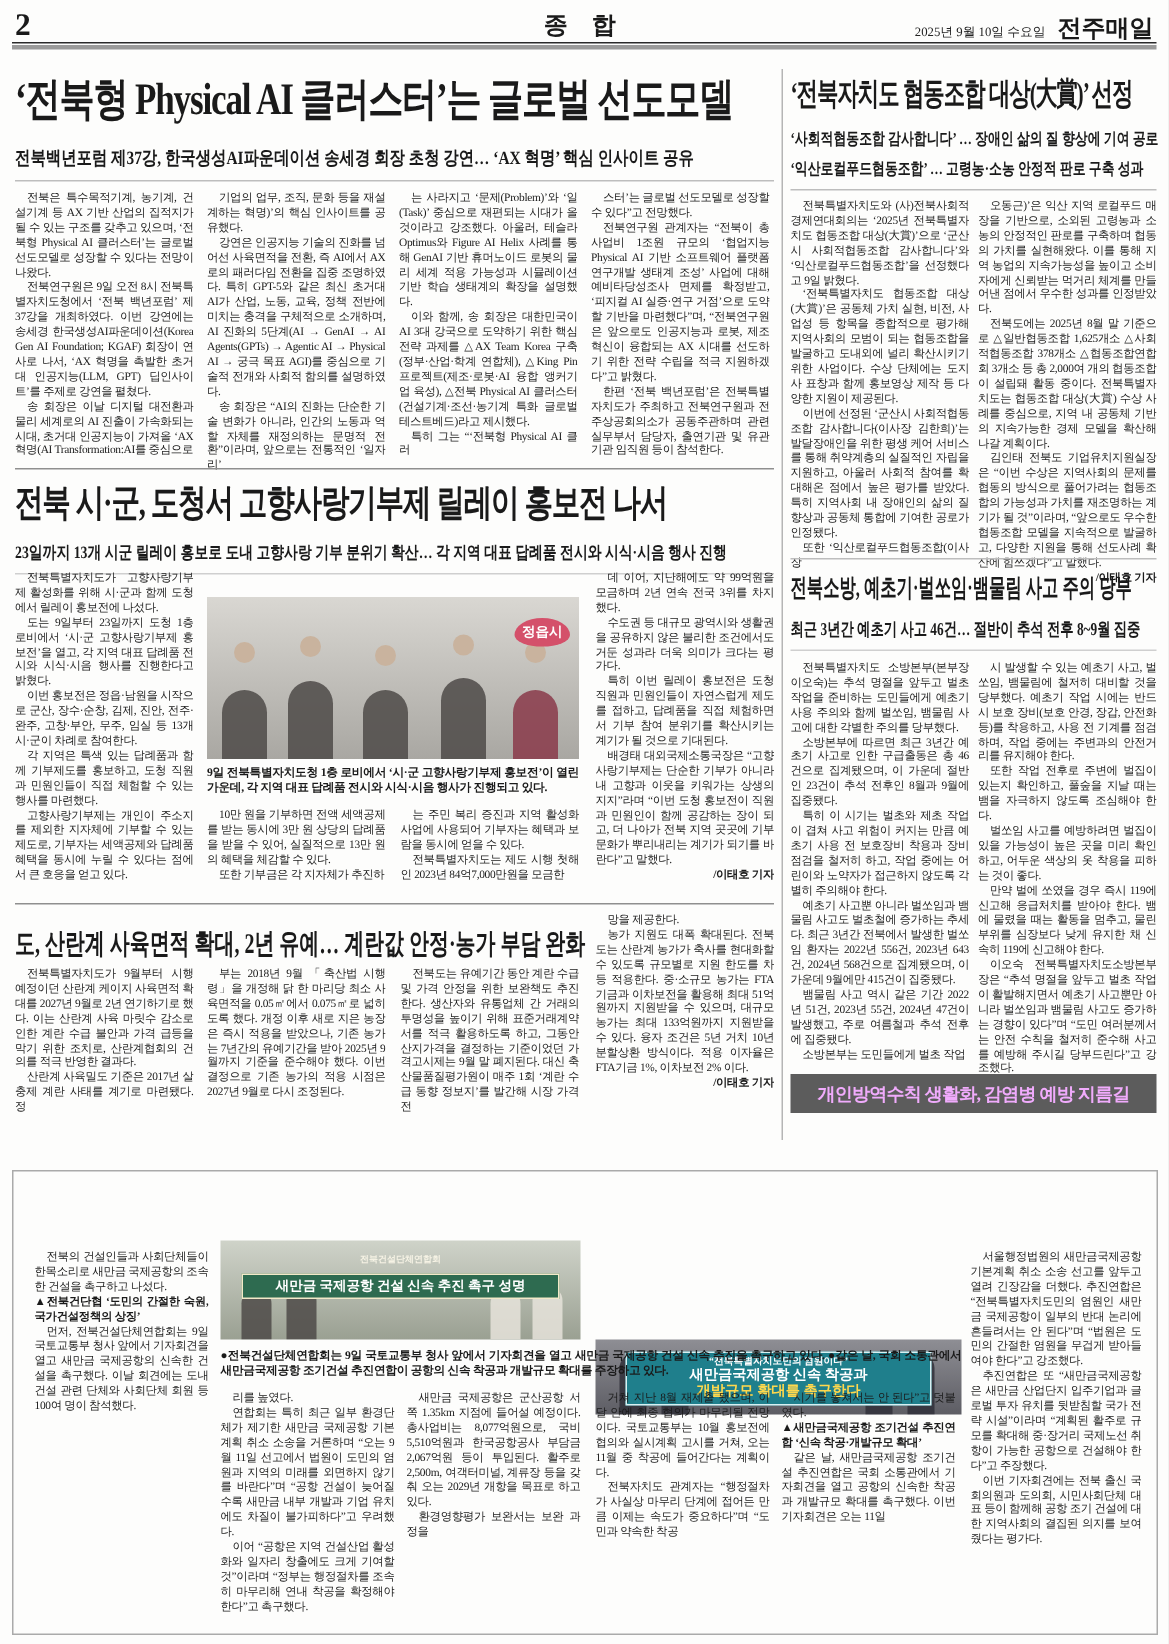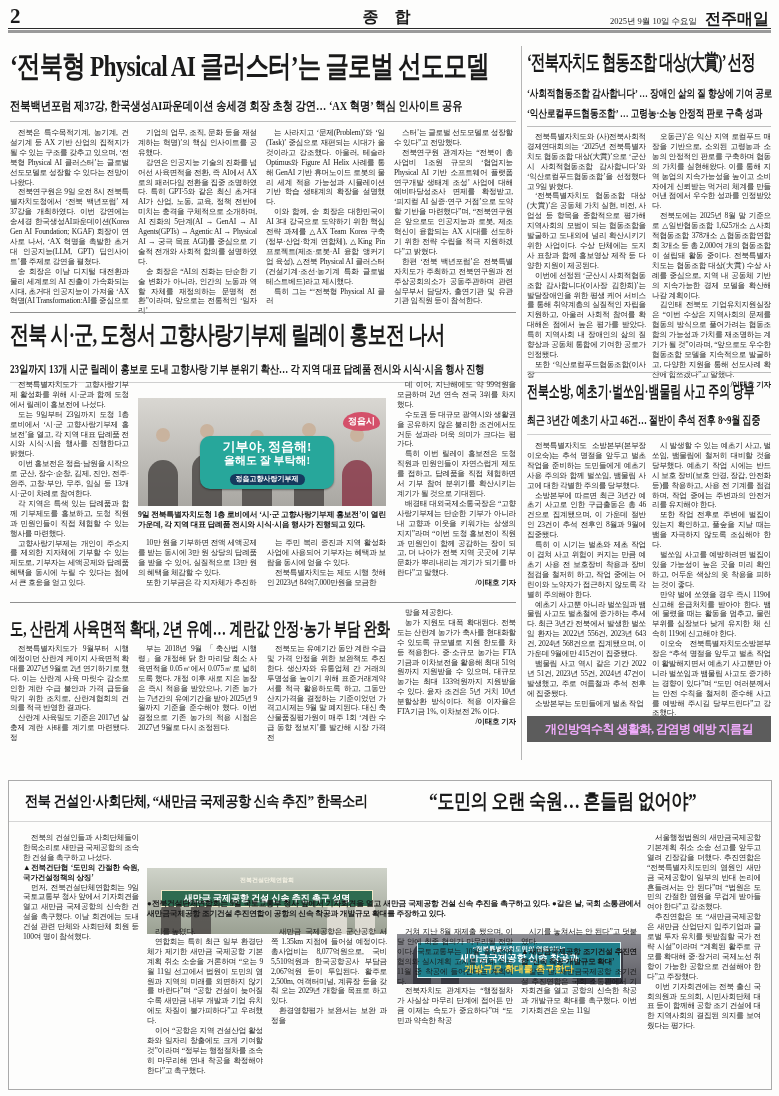--- a/index.html
+++ b/index.html
@@ -147,25 +147,20 @@
     <div class="head" style="left:18px;top:30px;"></div>
       <div class="person" style="left:10px;"></div>
     <div class="head" style="left:62px;top:26px;"></div>
       <div class="person" style="left:54px;height:52px;"></div>
     <div class="head" style="left:112px;top:32px;"></div>
       <div class="person" style="left:104px;"></div>
     <div class="head" style="left:164px;top:25px;"></div>
       <div class="person" style="left:156px;height:54px;"></div>
     <div class="head" style="left:212px;top:30px;"></div>
       <div class="person" style="left:204px;background:#8a3a4a;"></div>
-    <div class="bubble" style="left:62px;top:38px;width:118px;">
-      <div class="l1">기부야, 정읍해!</div>
-      <div class="l2">올해도 잘 부탁해!</div>
-      <div class="l3">정읍고향사랑기부제</div>
-    </div>
     <div class="tag-red" style="right:6px;top:14px;">정읍시</div>
   </div>
   <div class="abs caption" style="left:138px;top:510px;width:248px;">9일 전북특별자치도청 1층 로비에서 ‘시·군 고향사랑기부제 홍보전’이 열린 가운데, 각 지역 대표 답례품 전시와 시식·시음 행사가 진행되고 있다.</div>
 
   <div class="abs col" style="left:138px;top:538px;height:60px;">
       <p>10만 원을 기부하면 전액 세액공제를 받는 동시에 3만 원 상당의 답례품을 받을 수 있어, 실질적으로 13만 원의 혜택을 체감할 수 있다.</p>
       <p>또한 기부금은 각 지자체가 추진하</p>
     </div>
   <div class="abs col" style="left:267px;top:538px;height:60px;">
       <p>는 주민 복리 증진과 지역 활성화 사업에 사용되어 기부자는 혜택과 보람을 동시에 얻을 수 있다.</p>
@@ -222,24 +217,20 @@
   <div class="abs col" style="left:267px;top:644px;height:126px;">
       <p>전북도는 유예기간 동안 계란 수급 및 가격 안정을 위한 보완책도 추진한다. 생산자와 유통업체 간 거래의 투명성을 높이기 위해 표준거래계약서를 적극 활용하도록 하고, 그동안 산지가격을 결정하는 기준이었던 가격고시제는 9월 말 폐지된다. 대신 축산물품질평가원이 매주 1회 ‘계란 수급 동향 정보지’를 발간해 시장 가격 전</p>
     </div>
   <div class="abs col" style="left:397px;top:608px;height:162px;">
       <p>망을 제공한다.</p>
       <p>농가 지원도 대폭 확대된다. 전북도는 산란계 농가가 축사를 현대화할 수 있도록 규모별로 지원 한도를 차등 적용한다. 중·소규모 농가는 FTA기금과 이차보전을 활용해 최대 51억원까지 지원받을 수 있으며, 대규모 농가는 최대 133억원까지 지원받을 수 있다. 융자 조건은 5년 거치 10년 분할상환 방식이다. 적용 이자율은 FTA기금 1%, 이차보전 2% 이다.</p>
       <p class="byline">/이태호 기자</p>
     </div>
 
   <div class="abs bigbox" style="left:8px;top:780px;width:762px;height:308px;">
-    <div class="bb-head">
-      <span class="bb-hl-left condense" style="transform:scaleX(.88);">전북 건설인·사회단체, “새만금 국제공항 신속 추진” 한목소리</span>
-      <span class="bb-hl-right condense" style="transform:scaleX(.82);">“도민의 오랜 숙원… 흔들림 없어야”</span>
-    </div>
 
     <div class="abs col" style="left:14px;top:52px;height:246px;width:116px;">
         <p>전북의 건설인들과 사회단체들이 한목소리로 새만금 국제공항의 조속한 건설을 촉구하고 나섰다.</p>
         <p class="subpara">▲전북건단협 ‘도민의 간절한 숙원, 국가건설정책의 상징’</p>
         <p>먼저, 전북건설단체연합회는 9일 국토교통부 청사 앞에서 기자회견을 열고 새만금 국제공항의 신속한 건설을 촉구했다. 이날 회견에는 도내 건설 관련 단체와 사회단체 회원 등 100여 명이 참석했다.</p>
       </div>
 
     <div class="abs photo" style="left:138px;top:46px;width:240px;height:66px;background:linear-gradient(#cfd3c9,#9aa092);">
       <div class="person" style="left:14px;height:34px;width:20px;"></div>
       <div class="person" style="left:44px;height:36px;width:20px;"></div>

